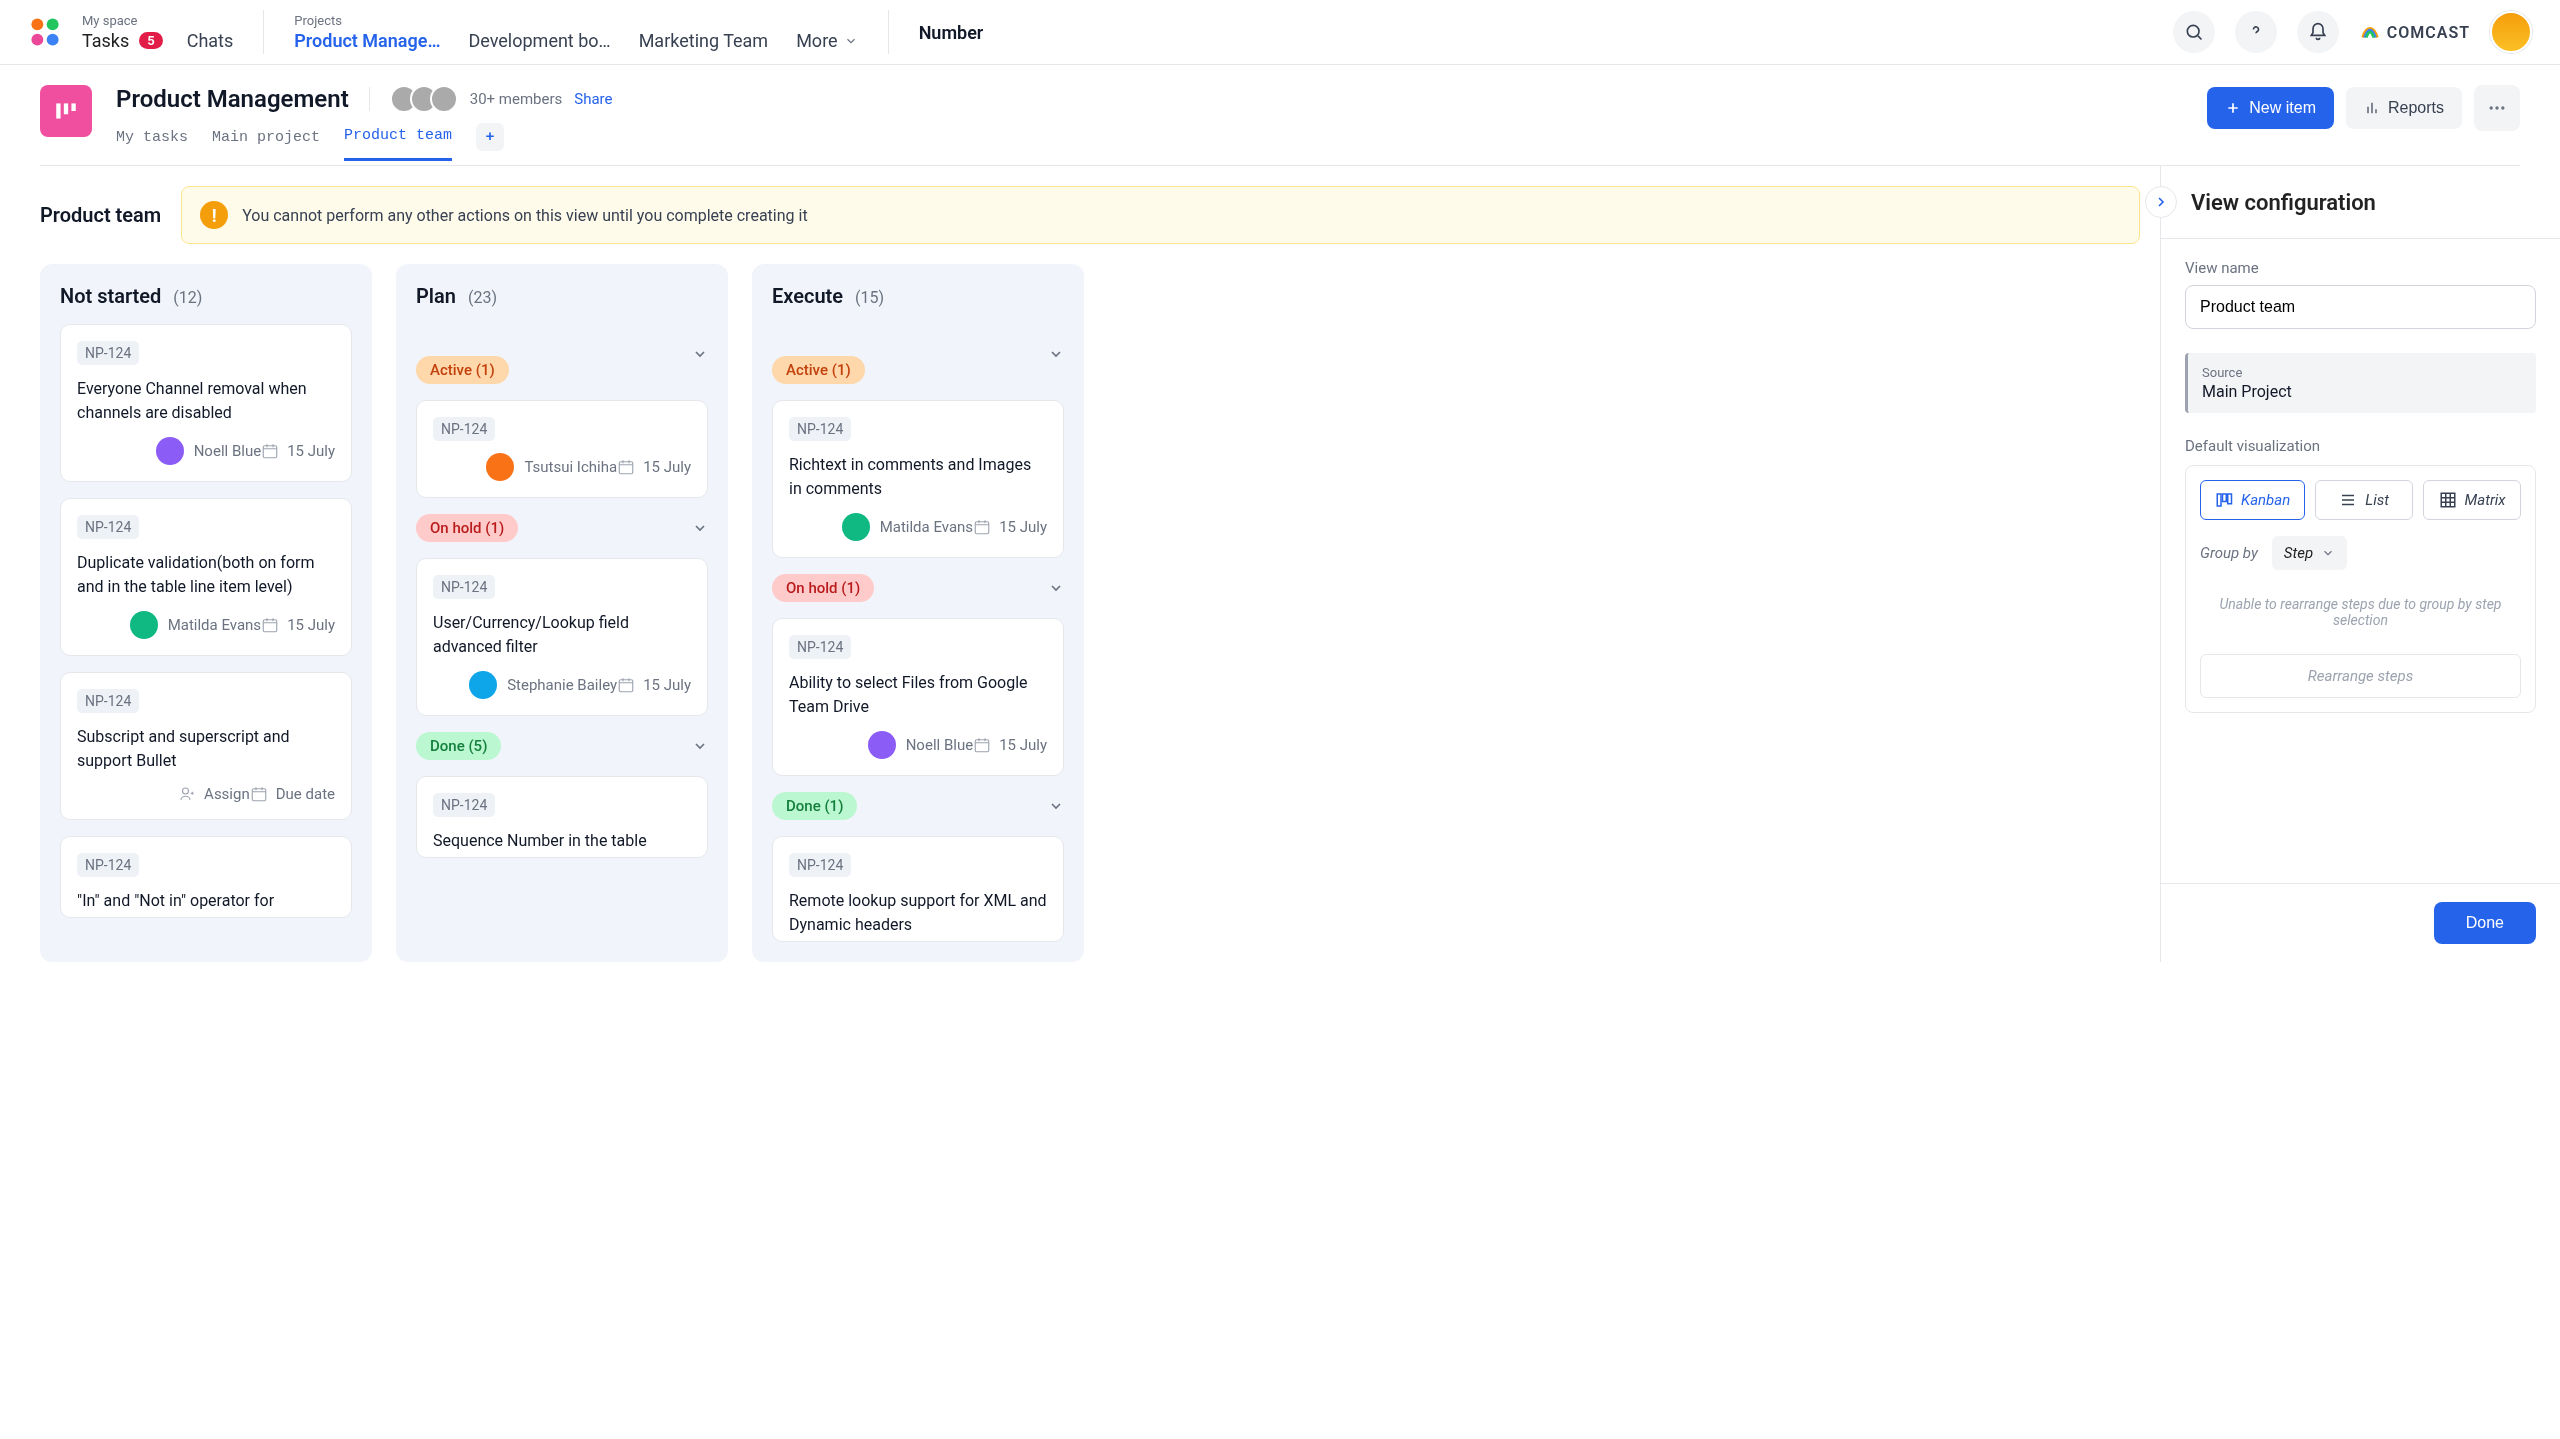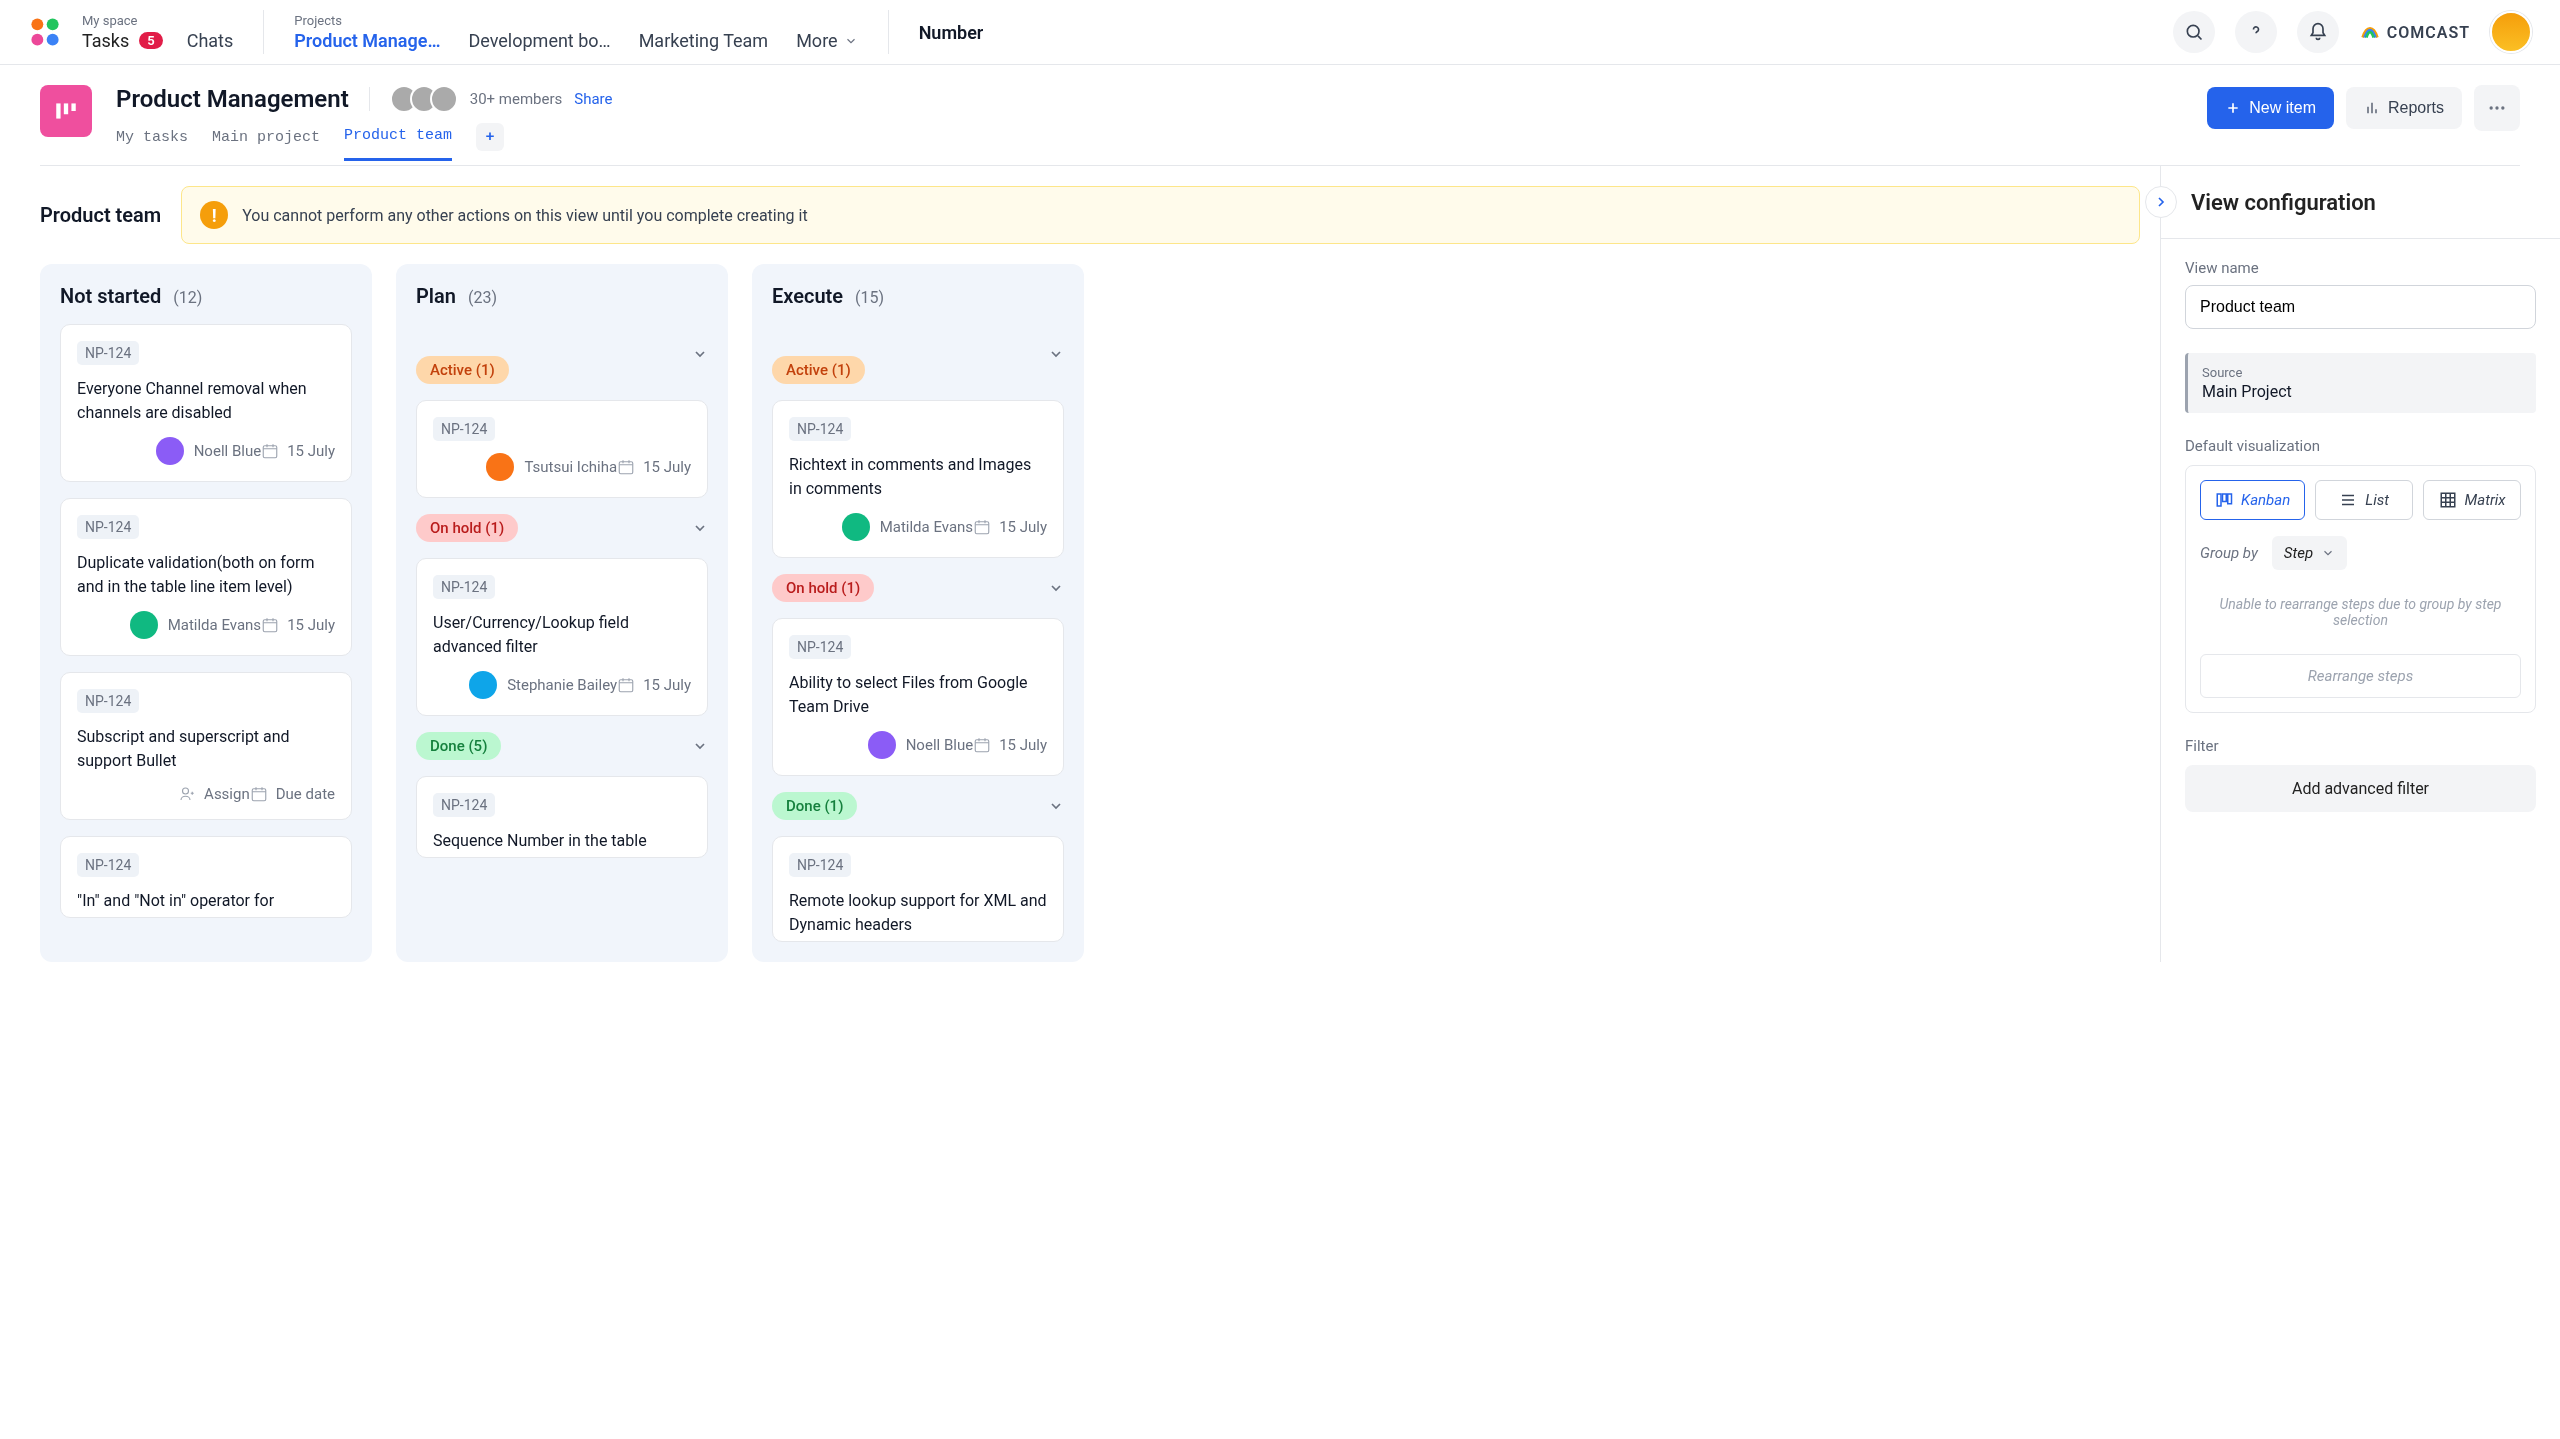--- a/index.html
+++ b/index.html
@@ -489,19 +489,18 @@
               <span>Step</span>
               <svg width="14" height="14" viewBox="0 0 24 24">
                   <path d="M6 9l6 6 6-6" stroke="#6b7280" fill="none" stroke-width="2"></path>
                 </svg>
             </div>
           </div>
           <div class="hint-text">Unable to rearrange steps due to group by step selection</div>
           <div class="rearrange-btn">Rearrange steps</div>
         </div>
       </div>
-      <div>
-        <div class="field-label" style="margin-bottom:10px;">Filter</div>
-        <div class="filter-btn">Add advanced filter</div>
-      </div>
+    </div>
+    <div class="panel-footer">
+      <button class="done-btn">Done</button>
     </div>
   </div>
 </div>
 
 </body></html>

